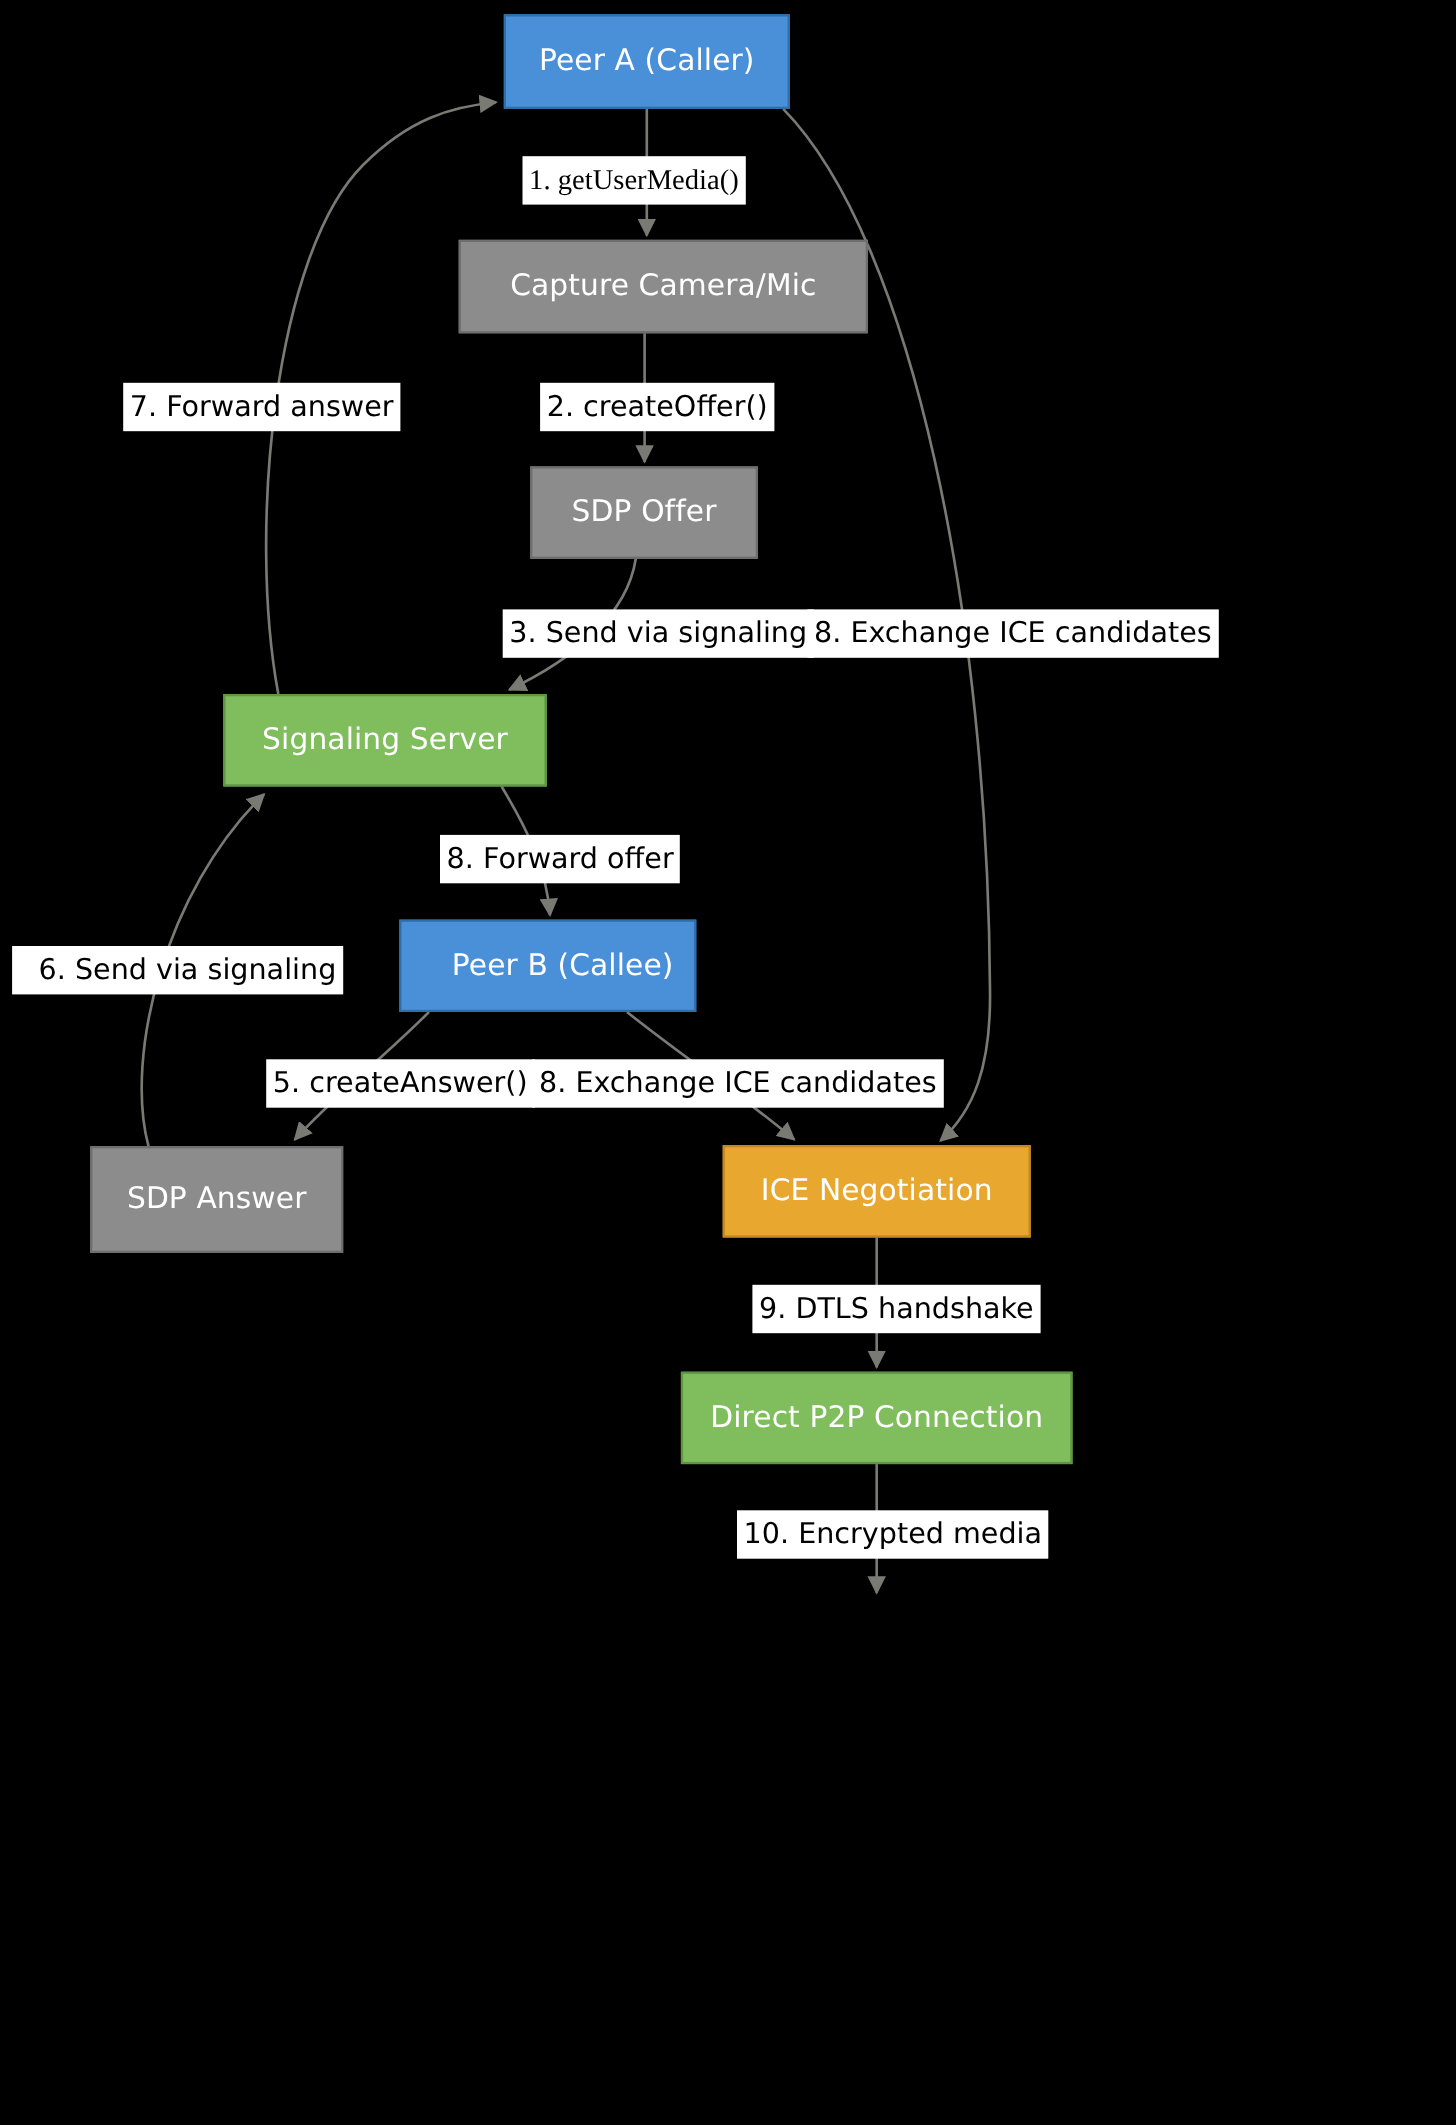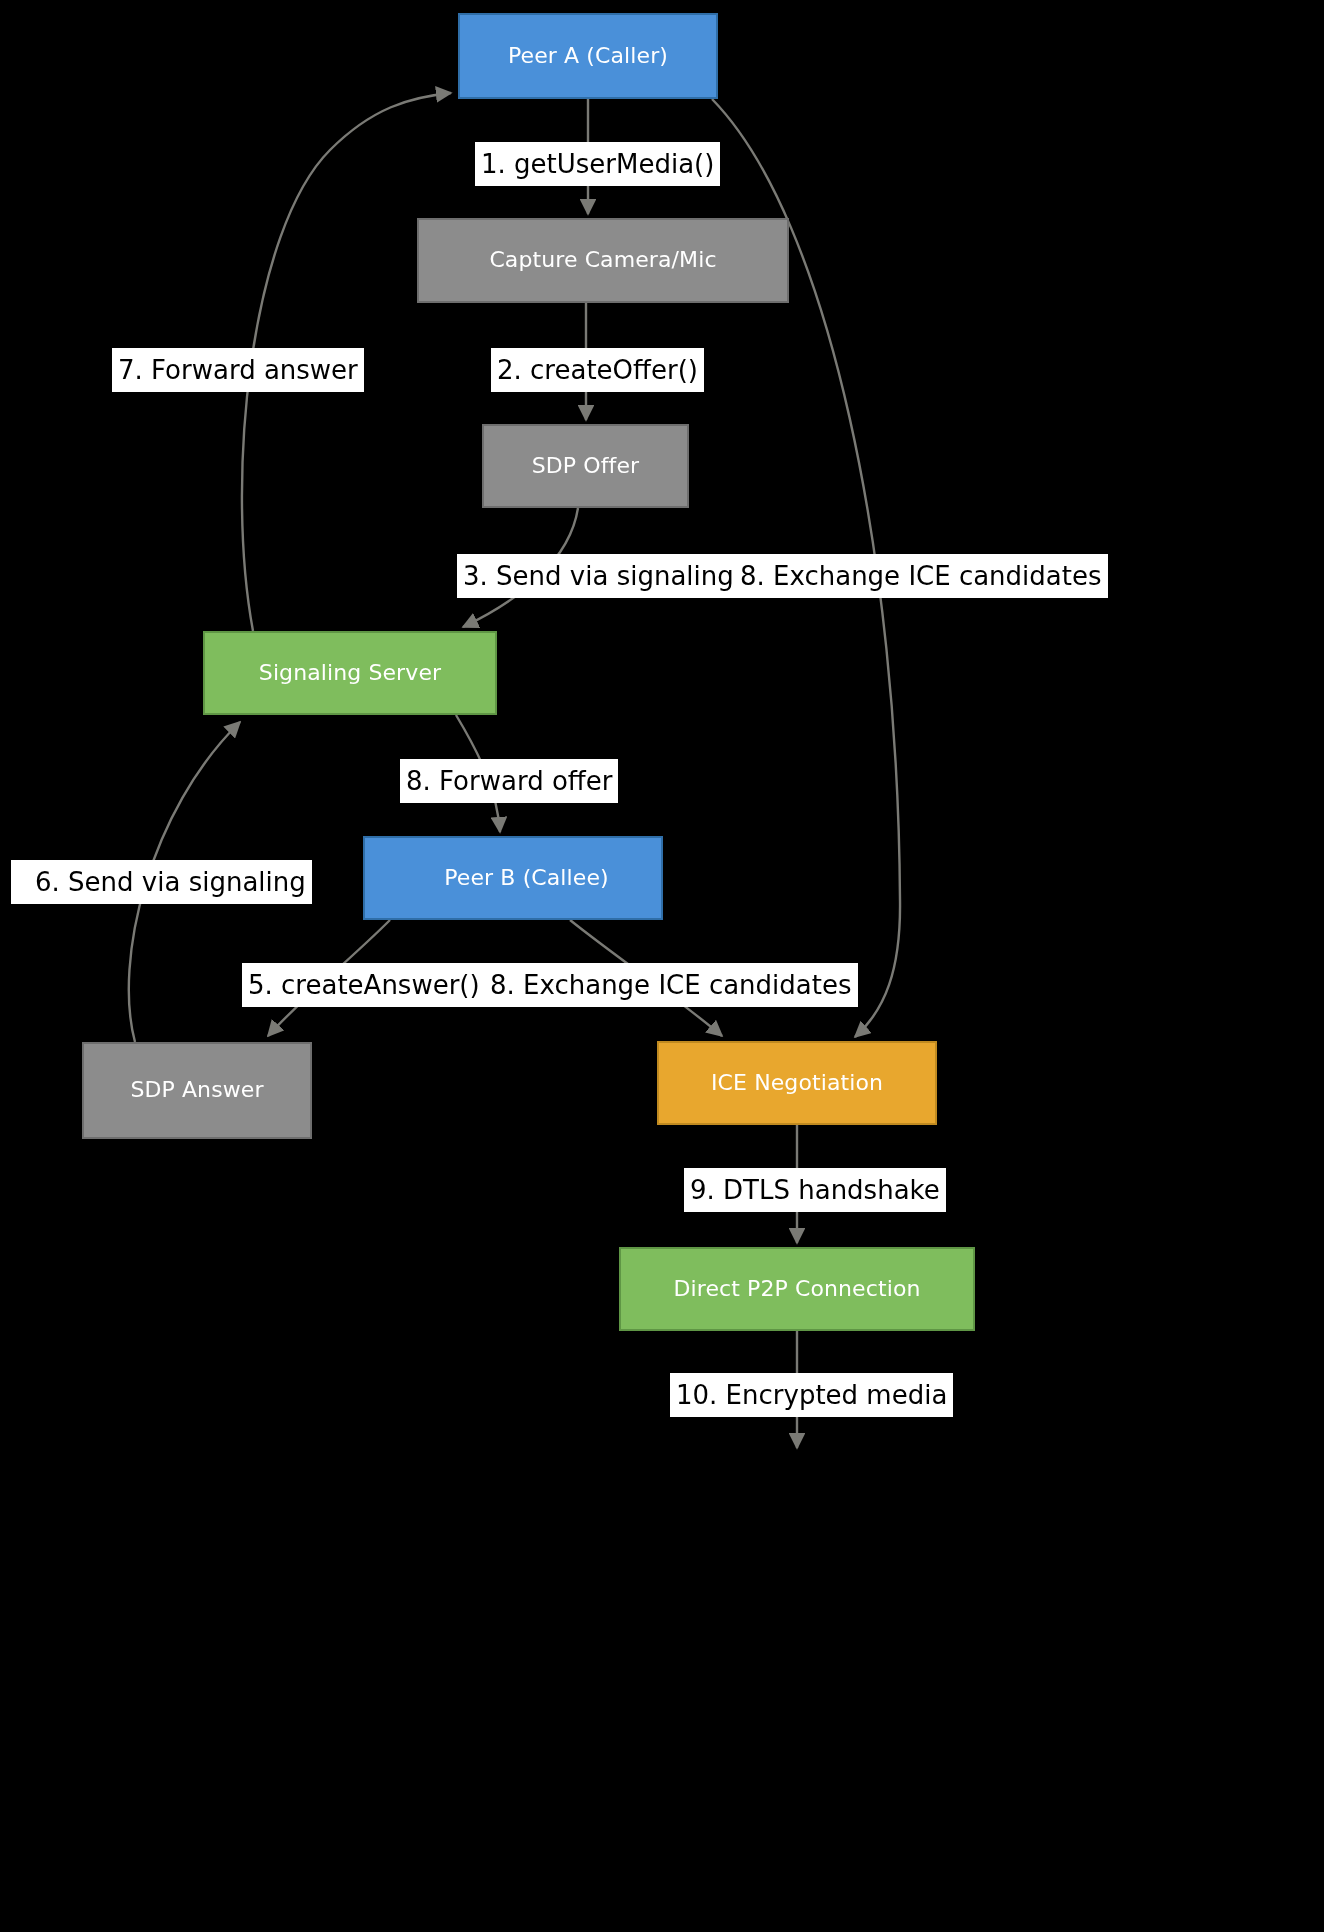--- a/index.html
+++ b/index.html
@@ -26,21 +26,21 @@
     pointer-events: none;
   }
   .node {
     position: absolute;
     box-sizing: border-box;
     display: flex;
     align-items: center;
     justify-content: center;
     text-align: center;
     color: #ffffff;
-    font-size: 22px;
+    font-size: 27px;
     line-height: 1.2;
     letter-spacing: 0.1px;
     border-style: solid;
     border-width: 2px;
     z-index: 3;
   }
   .node-blue   { background: #4a90d9; border-color: #2f6ea8; }
   .node-gray   { background: #8c8c8c; border-color: #6e6e6e; }
   .node-green  { background: #7fbd5d; border-color: #5f9645; }
   .node-orange { background: #e8a72e; border-color: #c08a20; }
@@ -105,38 +105,38 @@
   </div>
 
   <div class="node node-gray" style="left:482px;top:424px;width:207px;height:84px;">
     <span>SDP Offer</span>
   </div>
 
   <div class="node node-green" style="left:203px;top:631px;width:294px;height:84px;">
     <span>Signaling Server</span>
   </div>
 
-  <div class="node node-blue" style="left:363px;top:836px;width:300px;height:84px;padding-left:27px;">
+  <div class="node node-blue" style="left:363px;top:836px;width:270px;height:84px;padding-left:27px;">
     <span>Peer B (Callee)</span>
   </div>
 
   <div class="node node-gray" style="left:82px;top:1042px;width:230px;height:97px;">
     <span>SDP Answer</span>
   </div>
 
   <div class="node node-orange" style="left:657px;top:1041px;width:280px;height:84px;">
     <span>ICE Negotiation</span>
   </div>
 
   <div class="node node-green" style="left:619px;top:1247px;width:356px;height:84px;">
     <span>Direct P2P Connection</span>
   </div>
 
 
-  <div class="edge-label" style="left:475px;top:142px;">1. getUserMedia()</div>
+  <div class="edge-label" style="left:475px;top:142px;font-family:Liberation Serif, serif;">1. getUserMedia()</div>
 
   <div class="edge-label" style="left:112px;top:348px;">7. Forward answer</div>
 
   <div class="edge-label" style="left:491px;top:348px;">2. createOffer()</div>
 
   <div class="edge-label" style="left:457px;top:554px;">3. Send via signaling</div>
 
   <div class="edge-label" style="left:734px;top:554px;">8. Exchange ICE candidates</div>
 
   <div class="edge-label" style="left:400px;top:759px;">8. Forward offer</div>

